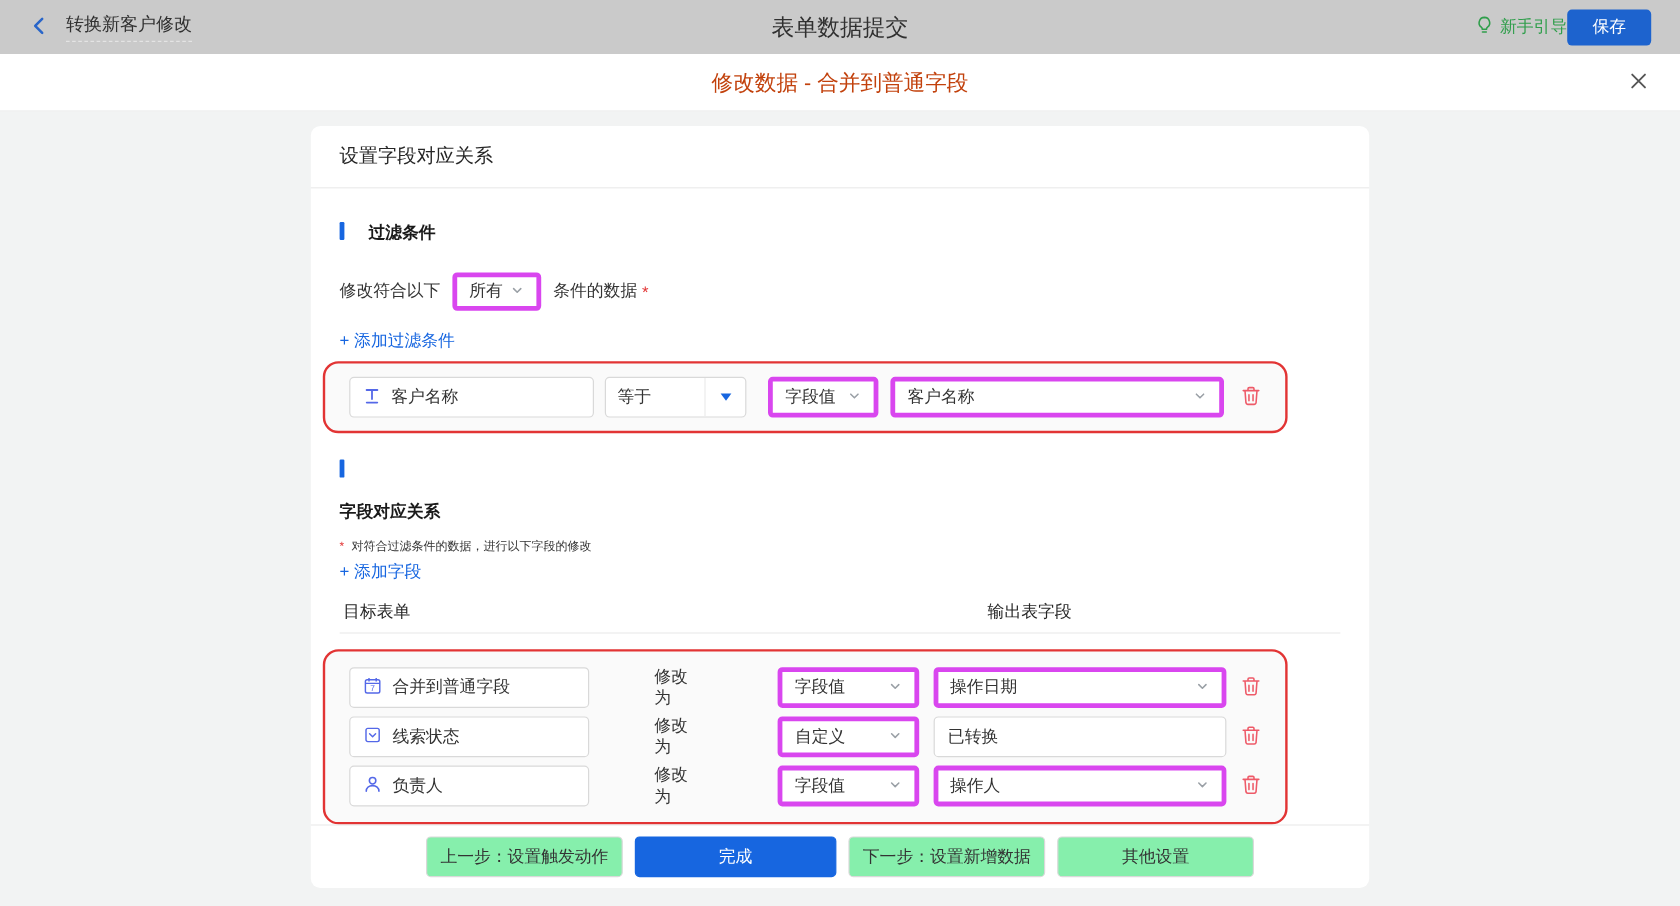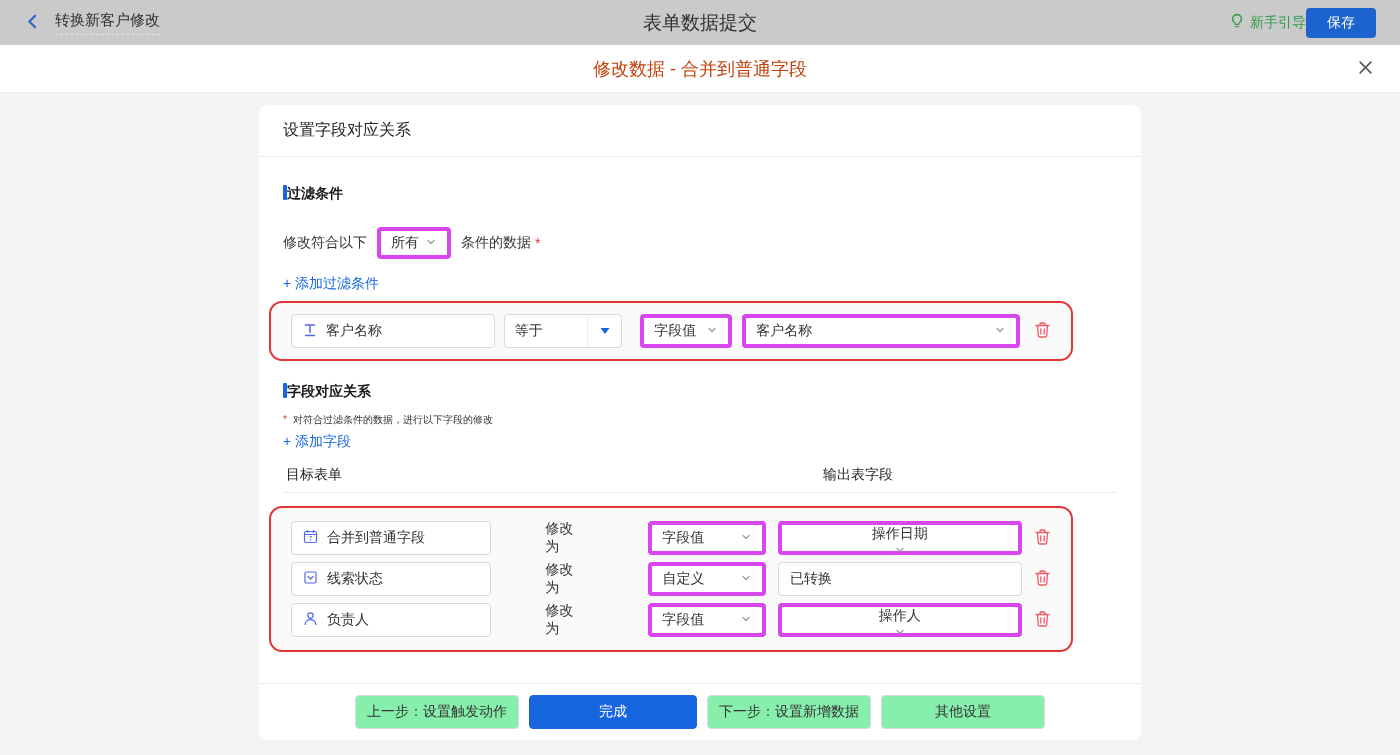--- a/index.html
+++ b/index.html
@@ -20,24 +20,24 @@
   .dialog-header { height: 48px; background: #fff; border-bottom: 1px solid #ececec; display: flex; align-items: center; justify-content: center; position: relative; }
   .dialog-title { font-size: 18px; font-weight: normal; color: #c2410c; }
   .close-btn { position: absolute; right: 26px; top: 50%; transform: translateY(-50%); background: none; border: none; cursor: pointer; display: flex; }
 
   
   .page-body { height: 662px; padding-top: 12px; }
   .card { width: 882px; height: 635px; margin: 0 auto; background: #fff; border-radius: 8px; display: flex; flex-direction: column; }
   .card-header { flex: 0 0 52px; border-bottom: 1px solid #ececec; display: flex; align-items: center; padding: 0 24px; font-size: 16px; color: #262626; }
   .card-body { flex: 1; padding: 0 24px; }
 
-  .section-title { display: flex; gap: 0; font-size: 14px; font-weight: bold; color: #1a1a1a; }
+  .section-title { display: flex; gap: 20px; font-size: 14px; font-weight: bold; color: #1a1a1a; }
   .section-title .bar { width: 4px; height: 15px; background: #1766e0; border-radius: 1px; }
   .st-filter { margin-top: 28px; }
-  .st-mapping { margin-top: 22px; }
+  .st-mapping { margin-top: 22px; flex-direction: column; }
 
   .cond-line { display: flex; align-items: center; margin-top: 24px; font-size: 14px; color: #333; }
   .cond-line .txt { margin-right: 10px; }
   .cond-line .txt2 { margin-left: 10px; }
   .req { color: #e23434; margin-left: 4px; font-size: 14px; }
 
   .select { height: 34px; background: #fff; border: 4px solid #d946ef; border-radius: 4px; display: flex; align-items: center; justify-content: space-between; padding: 0 10px; font-size: 14px; color: #333; cursor: pointer; }
   .mode-select { width: 74px; height: 32px; }
 
   .add-link { margin-top: 16px; font-size: 14px; color: #1766e0; cursor: pointer; background: none; border: none; display: block; text-align: left; }
@@ -61,21 +61,21 @@
   .desc-line { margin-top: 12px; font-size: 10px; color: #333; }
   .desc-line .req-lead { color: #e23434; margin-right: 6px; }
 
   .col-headers { margin-top: 12px; height: 30px; border-bottom: 1px solid #ececec; position: relative; font-size: 14px; color: #262626; }
   .col-left { position: absolute; left: 3px; top: 3px; }
   .col-right { position: absolute; left: 540px; top: 3px; }
 
   .map-row { display: flex; align-items: center; height: 34px; }
   .map-row .modify-label { width: 46px; margin-left: 54px; font-size: 14px; color: #333; }
   .map-row .type-select { width: 128px; margin-left: 62px; }
-  .map-row .value-select { width: 270px; margin-left: 12px; flex-direction: column; }
+  .map-row .value-select { width: 270px; margin-left: 12px; }
   .map-row .value-input { width: 270px; margin-left: 12px; height: 34px; background: #fff; border: 1px solid #d9d9d9; border-radius: 4px; display: flex; align-items: center; padding: 0 11px; font-size: 14px; color: #333; }
   .map-row .trash-btn { margin-left: 12px; }
 
   .card-footer { margin-top: auto; border-top: 1px solid #ececec; height: 57px; display: flex; align-items: center; justify-content: center; gap: 10px; }
   .btn { height: 34px; border-radius: 4px; font-size: 14px; background: #86efac; border: 1px solid #d9d9d9; color: #333; cursor: pointer; }
   .btn-prev { width: 164px; }
   .btn-done { width: 168px; background: #1766e0; border: 1px solid #1766e0; color: #fff; }
   .btn-next { width: 164px; }
   .btn-other { width: 164px; }
 </style>

